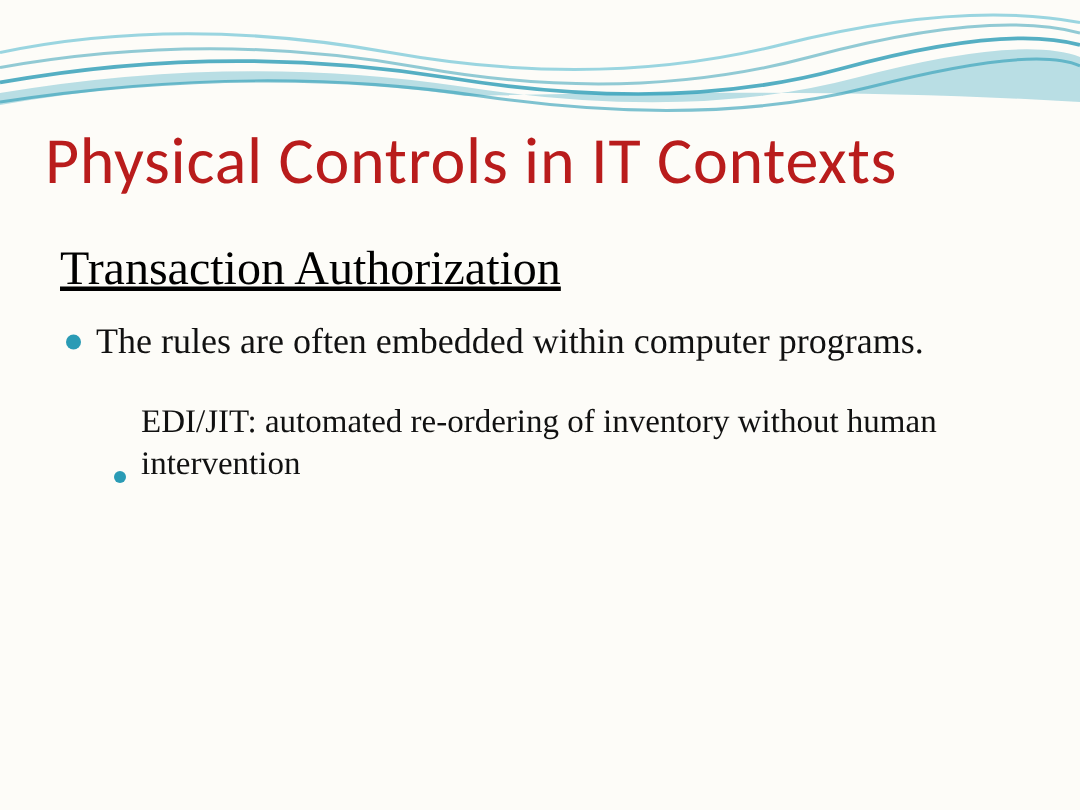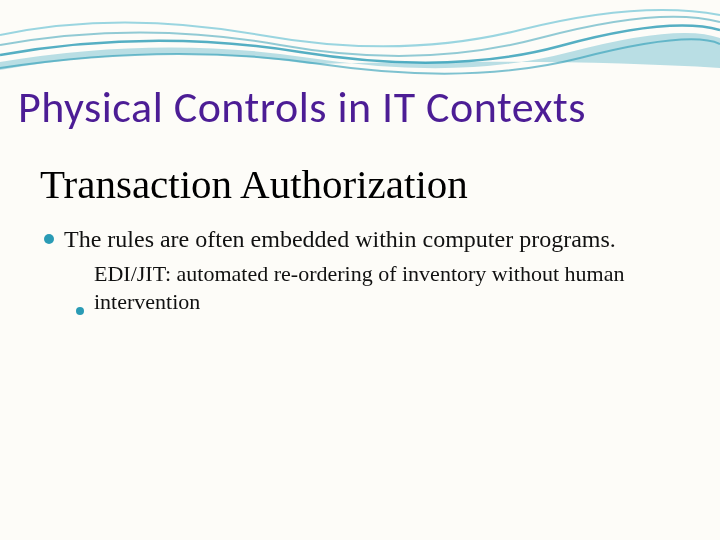--- a/index.html
+++ b/index.html
@@ -15,44 +15,45 @@
       position: absolute;
       top: 0;
       left: 0;
       width: 100%;
       height: 90px;
       pointer-events: none;
     }
     .slide-title {
       position: absolute;
       top: 80px;
-      left: 18px;
+      left: 30px;
       font-size: 44px;
       font-weight: normal;
-      color: #4c1d95;
+      color: #b91c1c;
       font-family: Calibri, 'Segoe UI', Arial, sans-serif;
       letter-spacing: 0.5px;
     }
     .content {
       position: absolute;
       top: 160px;
       left: 40px;
       right: 40px;
     }
     .subtitle {
-      font-size: 41px;
+      font-size: 32px;
       font-weight: normal;
       color: #000;
+      text-decoration: underline;
       margin-bottom: 16px;
       font-family: Georgia, serif;
     }
     .bullet-l1 {
       display: flex;
       align-items: flex-start;
-      margin-bottom: 6px;
+      margin-bottom: 24px;
       margin-left: 4px;
     }
     .bullet-l2 {
       display: flex;
       align-items: flex-end;
       margin-left: 36px;
       margin-top: 2px;
     }
     .dot {
       width: 10px;

